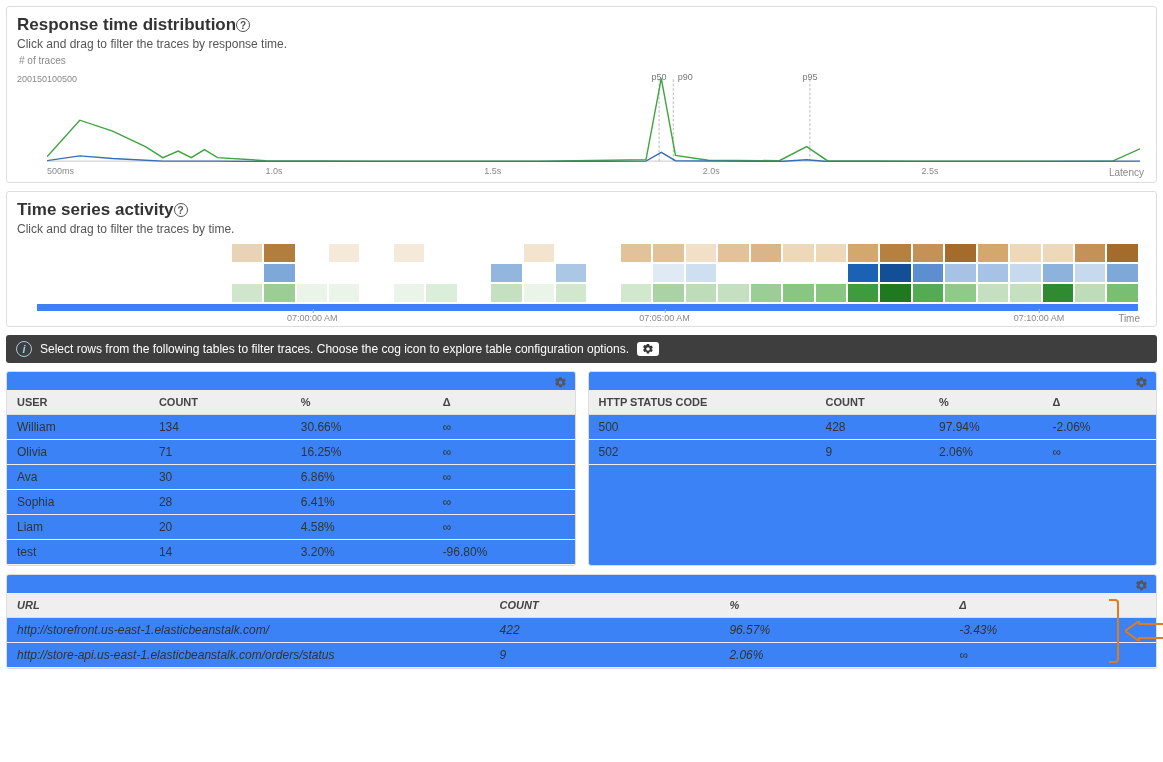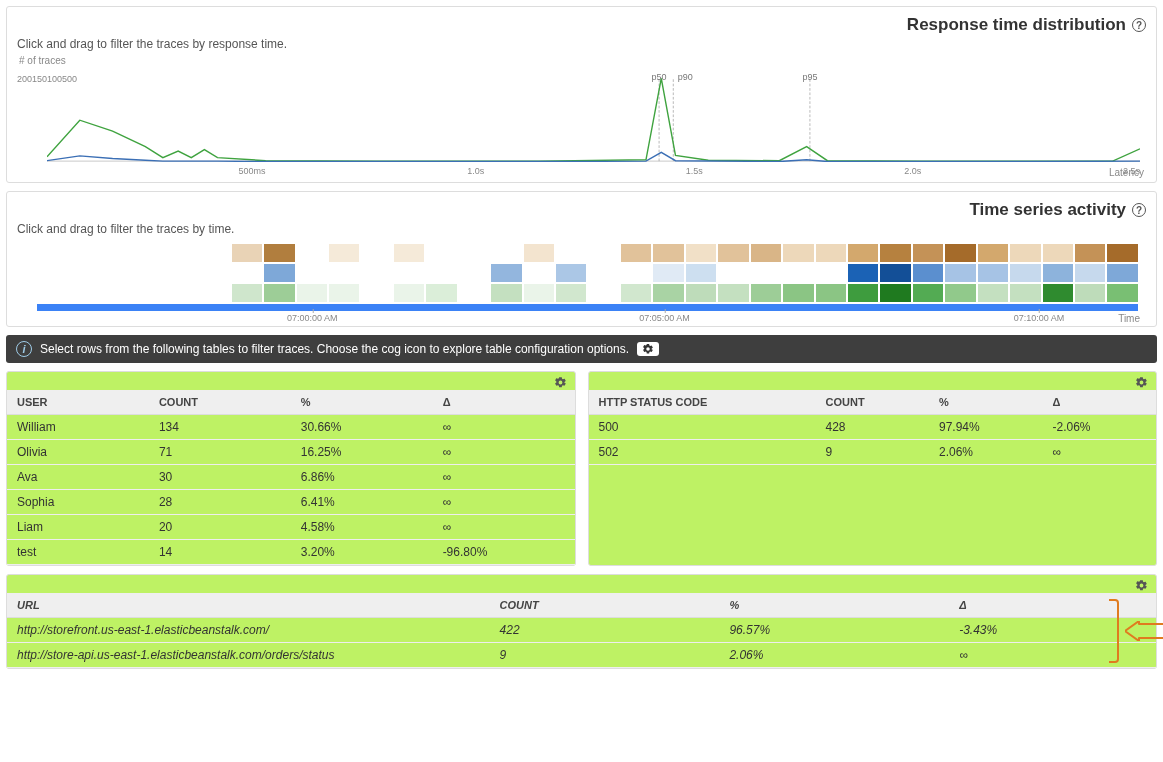--- a/index.html
+++ b/index.html
@@ -19,22 +19,20 @@
     background: #fff;
     position: relative;
   }
   .panel-title {
     font-size: 17px;
     font-weight: 600;
     color: #333;
     margin-bottom: 2px;
     display: flex;
     align-items: center;
-    gap: 6px;
-    justify-content: flex-end;
   }
   .help-icon {
     display: inline-flex;
     width: 14px; height: 14px;
     border: 1.5px solid #555;
     border-radius: 50%;
     font-size: 10px;
     font-weight: 700;
     align-items: center;
     justify-content: center;
@@ -70,21 +68,21 @@
     font-size: 9px;
     color: #888;
   }
   .rt-axis-x {
     position: absolute;
     left: 30px; right: 6px; bottom: 0;
     display: flex;
     font-size: 9px;
     color: #888;
   }
-  .rt-axis-x span { flex: 1; text-align: right; }
+  .rt-axis-x span { flex: 1; text-align: left; }
   .rt-percentile-lbl {
     position:absolute; top:-2px;
     font-size:9px; color:#777;
     transform:translateX(-50%);
   }
   
   .ts-wrap { padding: 4px 0 0 0; }
   .ts-grid {
     margin-left: 20px;
     margin-right: 8px;
@@ -153,21 +151,21 @@
   
   .two-col {
     display: flex;
     gap: 12px;
     margin-bottom: 8px;
   }
   .two-col .table-card { flex: 1; }
   .table-card {
     border: 1px solid #ddd;
     border-radius: 3px;
-    background: #bef264;
+    background: #3b82f6;
     position: relative;
     padding-top: 18px;
   }
   .gear-btn {
     position: absolute;
     top: 4px; right: 8px;
     color: #555;
     cursor: pointer;
     font-size: 13px;
   }

